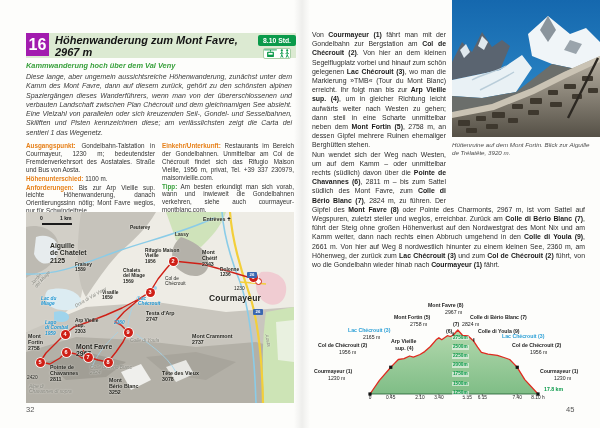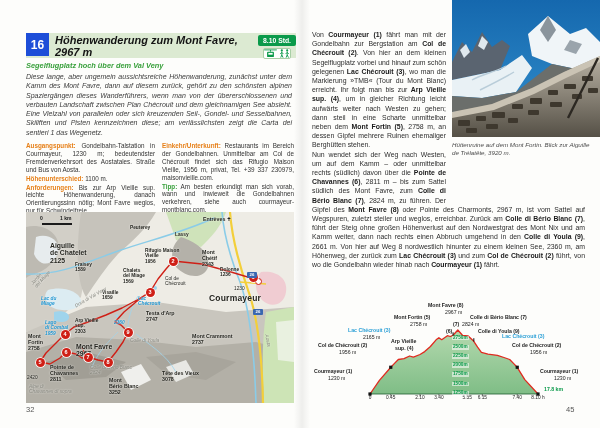--- a/index.html
+++ b/index.html
@@ -3,22 +3,22 @@
 <meta charset="utf-8">
 <style>
   html,body{margin:0;padding:0}
   body{width:600px;height:428px;position:relative;overflow:hidden;background:#fdfdfb;
        font-family:"Liberation Sans",sans-serif;color:#2e2e2e}
   .abs{position:absolute}
   .gutter{left:294px;top:0;width:16px;height:428px;
           background:linear-gradient(90deg,rgba(0,0,0,0),rgba(0,0,0,.06) 50%,rgba(0,0,0,0))}
   
   .band{left:26px;top:33px;width:270px;height:25px;background:#dcead2}
-  .tournum{left:26px;top:33px;width:23px;height:23px;background:#1d4ed8;color:#fff;
-           font-weight:bold;font-size:12px;display:flex;align-items:center;justify-content:center}
+  .tournum{left:26px;top:33px;width:23px;height:23px;background:#a21caf;color:#fff;
+           font-weight:bold;font-size:16px;display:flex;align-items:center;justify-content:center}
   .title{left:55px;top:35px;font-style:italic;font-weight:bold;font-size:11px;line-height:11.5px;color:#141414}
   .badge{left:258px;top:35px;width:38px;height:11px;background:#0a9a4a;border-radius:2px;
          color:#fff;font-weight:bold;font-size:6.8px;line-height:11px;text-align:center}
   .icobox{left:263px;top:48px;width:28px;height:11px;background:#fff;border:1px solid #a9cfa6;
           border-radius:2px;display:flex;align-items:center;justify-content:center;gap:2px;box-sizing:border-box}
   .subtitle{left:26px;top:61px;font-style:italic;font-weight:bold;font-size:7.4px;color:#39a03c}
   .intro{left:26px;top:72px;width:266px;font-style:italic;font-size:7px;line-height:9.3px;
          color:#3c3c3c;text-align:justify}
   .infocol{top:142px;font-size:6.3px;line-height:7.9px;color:#333;text-align:justify}
   .infocol p{margin:0 0 1px 0}
@@ -83,21 +83,21 @@
     </svg>
     <svg width="11" height="9" viewBox="0 0 12 10">
       <g stroke="#0a9a4a" stroke-width="1" fill="#0a9a4a">
         <circle cx="3" cy="1.6" r="1.2" stroke="none"></circle>
         <path d="M3,2.8 L3,6.5 M3,3.8 L1.2,5.6 M3,3.8 L4.8,5.6 M3,6.5 L1.8,9.6 M3,6.5 L4.4,9.6" fill="none"></path>
         <circle cx="9" cy="1.6" r="1.2" stroke="none"></circle>
         <path d="M9,2.8 L9,6.5 M9,3.8 L7.2,5.6 M9,3.8 L10.8,5.6 M9,6.5 L7.8,9.6 M9,6.5 L10.4,9.6" fill="none"></path>
       </g>
     </svg>
   </div>
-  <div class="abs subtitle">Segelflugplatz hoch über dem Val Veny</div>
+  <div class="abs subtitle">Kammwanderung hoch über dem Val Veny</div>
   <div class="abs intro">Diese lange, aber ungemein aussichtsreiche Höhenwanderung, zunächst unter dem Kamm des Mont Favre, dann auf diesem zurück, gehört zu den schönsten alpinen Spaziergängen dieses Wanderführers, wenn man von der übererschlossenen und verbauten Landschaft zwischen Plan Chécrouit und dem gleichnamigen See absieht. Eine Vielzahl von parallelen oder sich kreuzenden Seil-, Gondel- und Sesselbahnen, Skiliften und Pisten kennzeichnen diese; am verlässlichsten zeigt die Carta dei sentieri 1 das Wegenetz.</div>
 
   <div class="abs infocol" style="left:26px;width:129px">
     <p><span class="lbl o">Ausgangspunkt:</span> <span>Gondelbahn-Talstation in Courmayeur, 1230 m; bedeutendster Fremdenverkehrsort des Aostatales. Straße und Bus von Aosta.</span></p>
     <p><span class="lbl o">Höhenunterschied:</span> <span>1100 m.</span></p>
     <p><span class="lbl o">Anforderungen:</span> <span>Bis zur Arp Vieille sup. leichte Höhenwanderung, danach Orientierungssinn nötig; Mont Favre weglos, nur für Schwindelfreie.</span></p>
   </div>
   <div class="abs infocol" style="left:162px;width:132px">
     <p><span class="lbl o">Einkehr/Unterkunft:</span> <span>Restaurants im Bereich der Gondelbahnen. Unmittelbar am Col de Chécrouit findet sich das Rifugio Maison Vieille, 1956 m, privat, Tel. +39 337 230979, maisonvieille.com.</span></p>
     <p><span class="lbl g">Tipp:</span> <span>Am besten erkundigt man sich vorab, wann und inwieweit die Gondelbahnen verkehren, siehe auch courmayeur-montblanc.com.</span></p>

